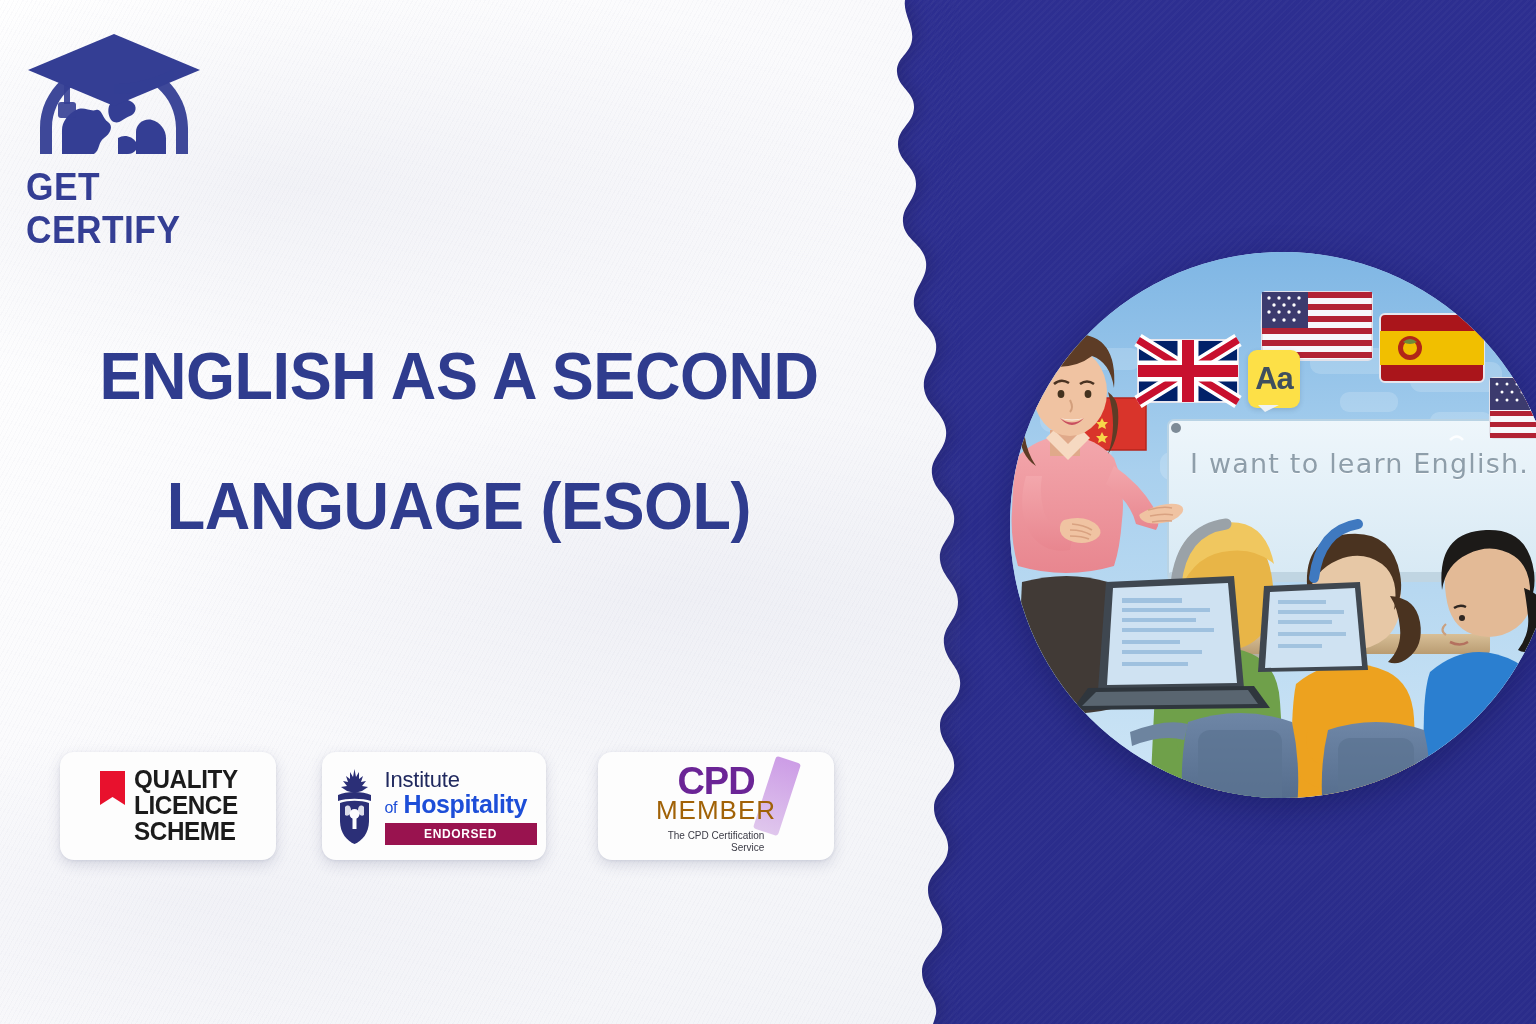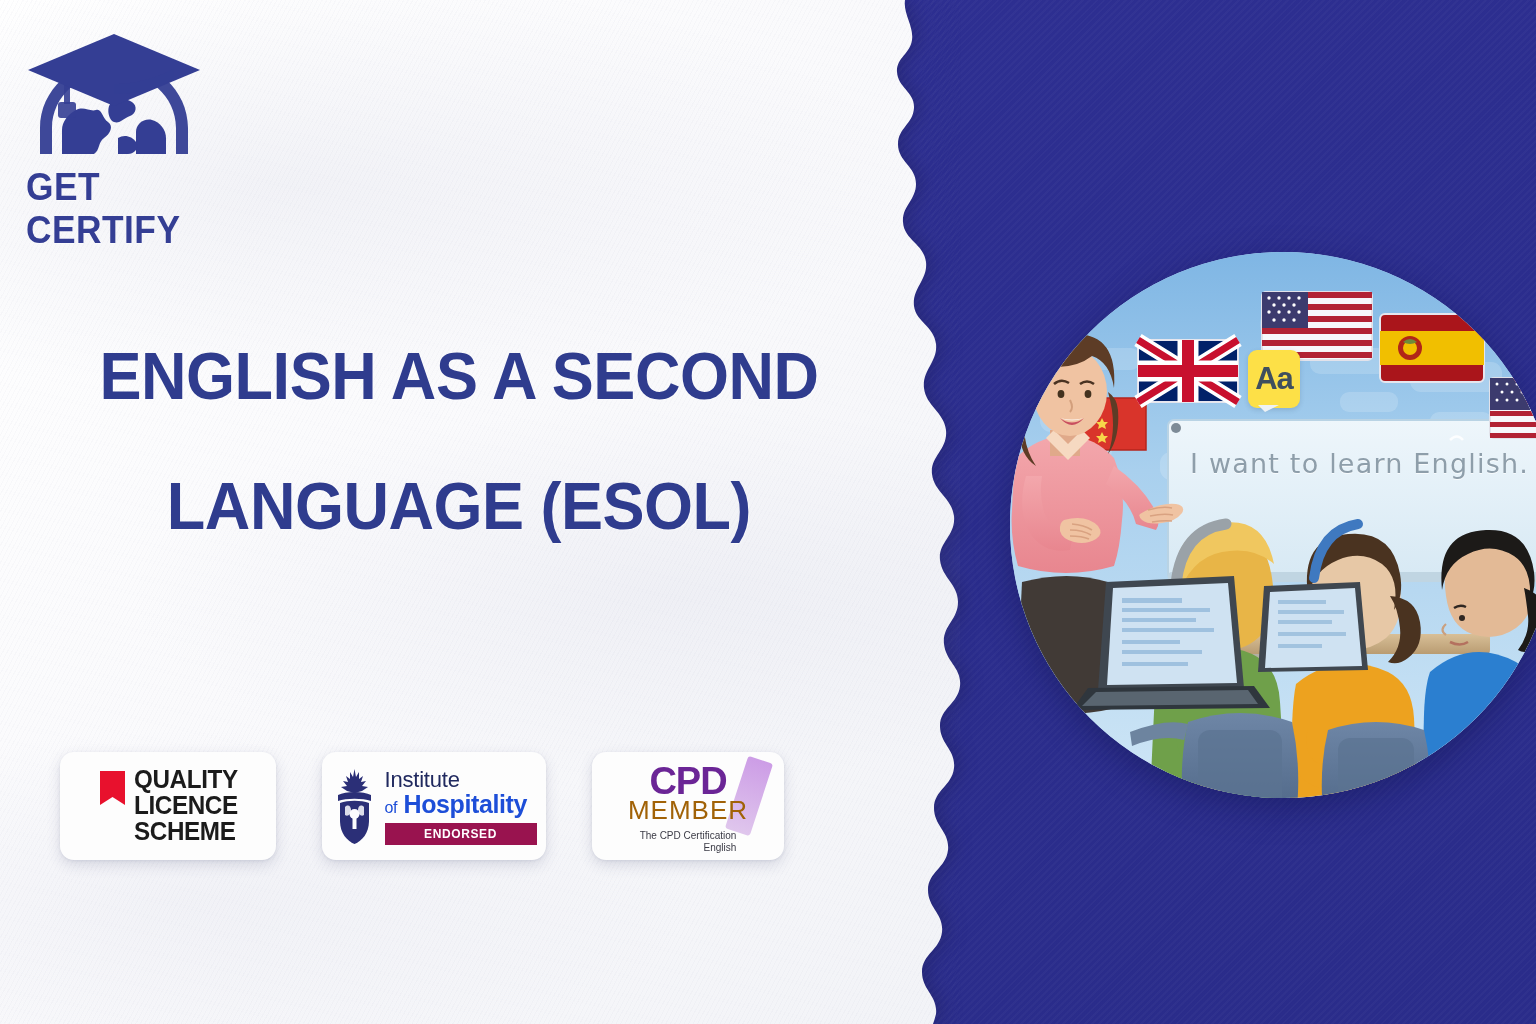--- a/index.html
+++ b/index.html
@@ -68,21 +68,21 @@
   .badges{ position:absolute; left:60px; top:752px; display:flex; gap:46px; }
   .badge{
     background:#fdfdfd;
     border-radius:14px;
     box-shadow:0 5px 14px rgba(60,66,110,.16), 0 1px 3px rgba(60,66,110,.10);
     display:flex; align-items:center; justify-content:center;
     height:108px;
   }
   .badge.qls{ width:216px; }
   .badge.ioh{ width:224px; }
-  .badge.cpd{ width:192px; }
+  .badge.cpd{ width:236px;margin-left:6px; }
 
   
   .qls-inner{ display:flex; align-items:flex-start; gap:9px; padding-left:4px;}
   .qls-mark{ width:25px; height:34px; flex:none; margin-top:4px; }
   .qls-text{
     font-size:25px; font-weight:700; line-height:1.03;
     color:#1b1b1b; letter-spacing:-.4px;
     transform:scaleX(.97); transform-origin:left center;
   }
   .qls-text span{ display:block; }
@@ -268,21 +268,21 @@
     </div>
 
     <div class="badge cpd">
       <div class="cpd-inner">
         <div class="cpd-swoosh"></div>
         <div class="cpd-top">CPD</div>
         <div class="cpd-mid">MEMBER</div>
         <div class="cpd-rule"></div>
         <div class="cpd-sub">
           <div>The CPD Certification</div>
-          <div>English</div>
+          <div>Service</div>
         </div>
       </div>
     </div>
   </div>
 
   <div class="illus">
     <svg width="546" height="546" viewBox="0 0 546 546" xmlns="http://www.w3.org/2000/svg">
       <defs>
         <linearGradient id="roomBg" x1="0" y1="0" x2="0" y2="1">
           <stop offset="0%" stop-color="#7fb6e4"></stop>

